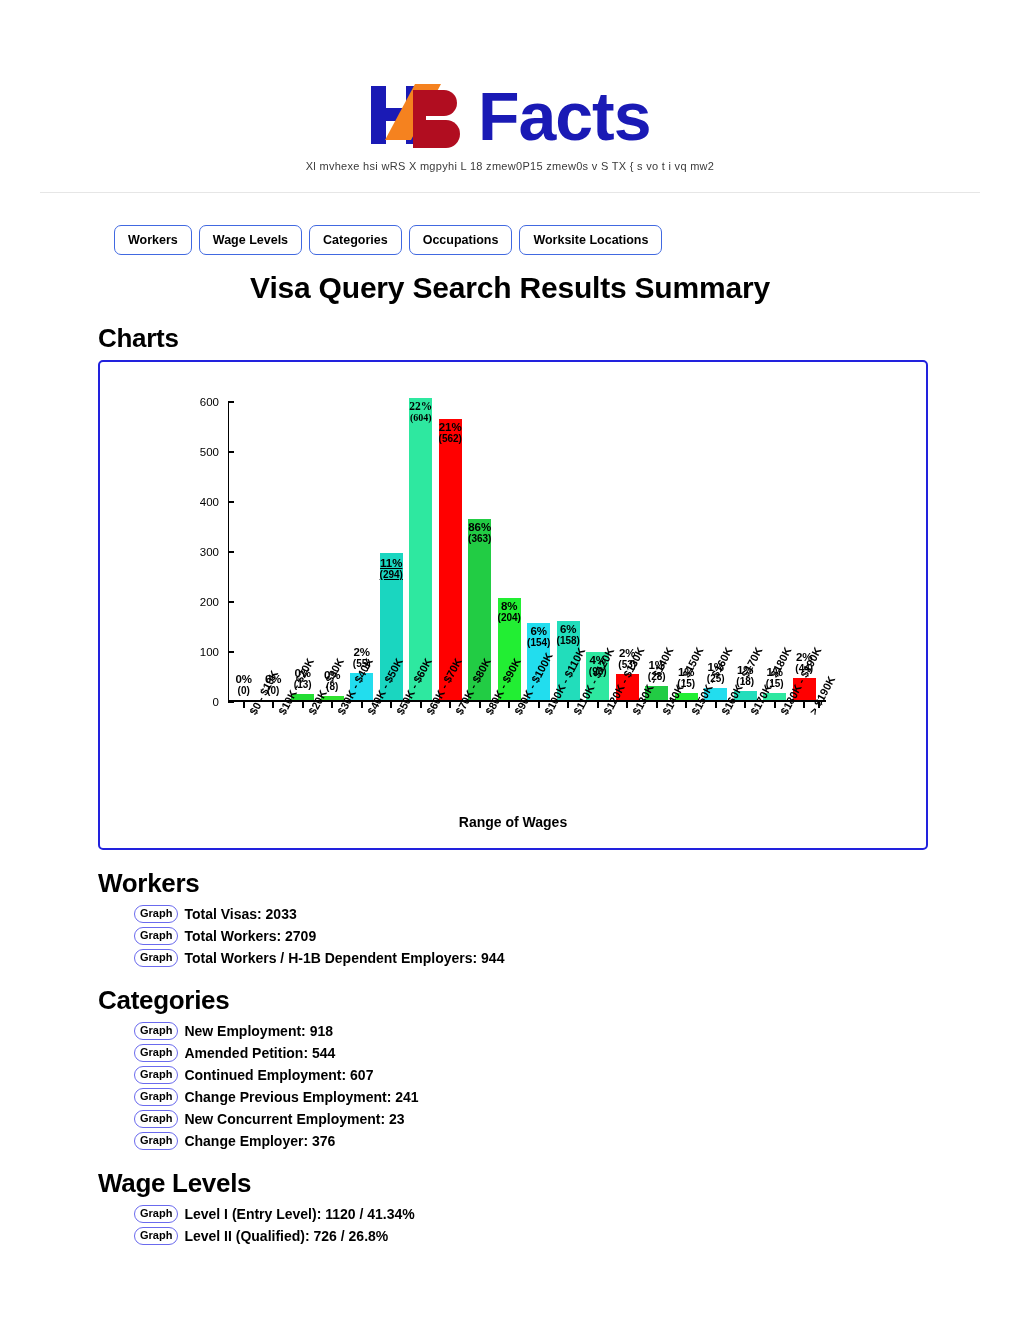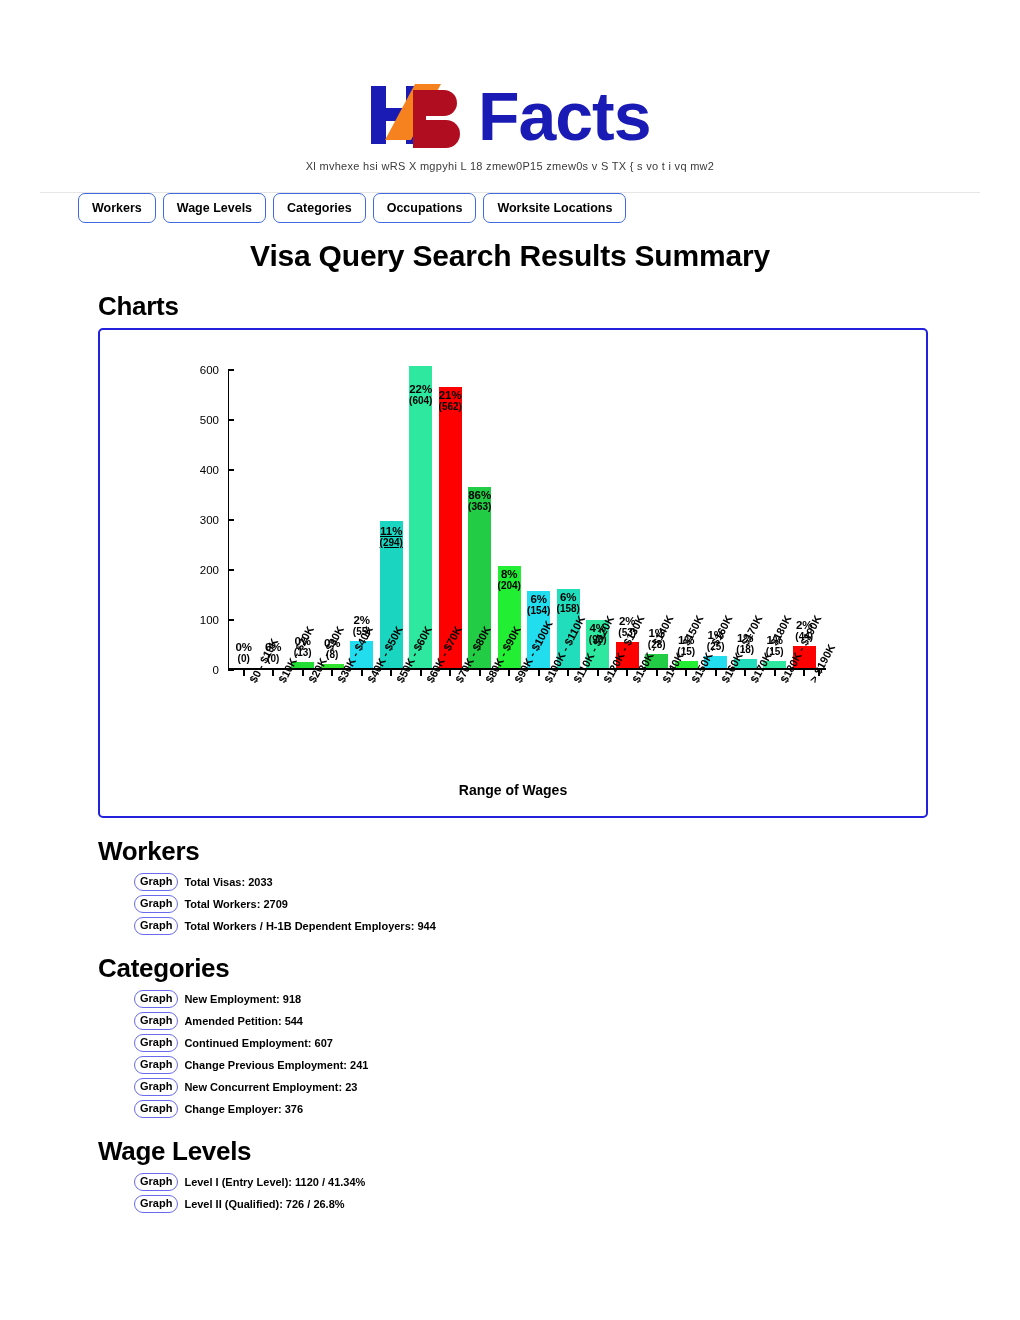--- a/index.html
+++ b/index.html
@@ -28,21 +28,21 @@
   .tagline {
     margin-top:6px;
     font-size:11px;
     color:#3a3a3a;
     letter-spacing:.3px;
     font-family:"Liberation Sans", sans-serif;
   }
   .rule { margin:20px 40px 0 40px; border-top:1px solid #e6e6e6; height:0; }
 
   
-  .nav { padding-left:78px; }
+  .nav { margin-top:32px; padding-left:114px; }
   .nav-btn {
     display:inline-block;
     border:1px solid #4169e1;
     border-radius:7px;
     background:#fff;
     color:#000;
     font-weight:bold;
     font-size:12.5px;
     padding:7px 13px;
     margin-right:7px;
@@ -123,21 +123,21 @@
   .list { margin-left:134px; }
   .list-row { display:flex; align-items:center; margin-bottom:4px; }
   .graph-btn {
     border:1px solid #6a6aee;
     border-radius:9px;
     font-size:11px; font-weight:bold;
     padding:1px 5px 2px 5px;
     background:#fff; color:#000;
     cursor:pointer; line-height:13px;
   }
-  .list-text { font-size:11px; font-weight:bold; margin-left:6px; }
+  .list-text { font-size:14px; font-weight:bold; margin-left:6px; }
 </style>
 </head>
 <body>
 
 <div class="page">
 
   <div class="header">
     <div class="logo">
       <span class="logo-mark">
         <svg width="108" height="76" viewBox="0 0 108 76" xmlns="http://www.w3.org/2000/svg">
@@ -209,21 +209,21 @@
           </div>
           <div class="bar-slot" style="left: 150.745px; width: 23.01px; height: 300px;">
             <div class="bar" style="height: 147px; background: rgb(26, 214, 192);"></div>
             <div class="bar-lbl inside" style="bottom: auto; top: 157px; text-decoration: underline;">
               <div class="pct">11%</div>
               <div class="cnt">(294)</div>
             </div>
           </div>
           <div class="bar-slot" style="left: 180.245px; width: 23.01px; height: 300px;">
             <div class="bar" style="height: 302px; background: rgb(46, 232, 160);"></div>
-            <div class="bar-lbl inside" style="bottom: auto; top: 15px;">
+            <div class="bar-lbl inside" style="bottom: auto; top: 0px; font-family: Liberation Serif, serif;">
               <div class="pct">22%</div>
               <div class="cnt">(604)</div>
             </div>
           </div>
           <div class="bar-slot" style="left: 209.745px; width: 23.01px; height: 300px;">
             <div class="bar" style="height: 281px; background: rgb(255, 0, 0);"></div>
             <div class="bar-lbl inside" style="bottom: auto; top: 21px;">
               <div class="pct">21%</div>
               <div class="cnt">(562)</div>
             </div>

